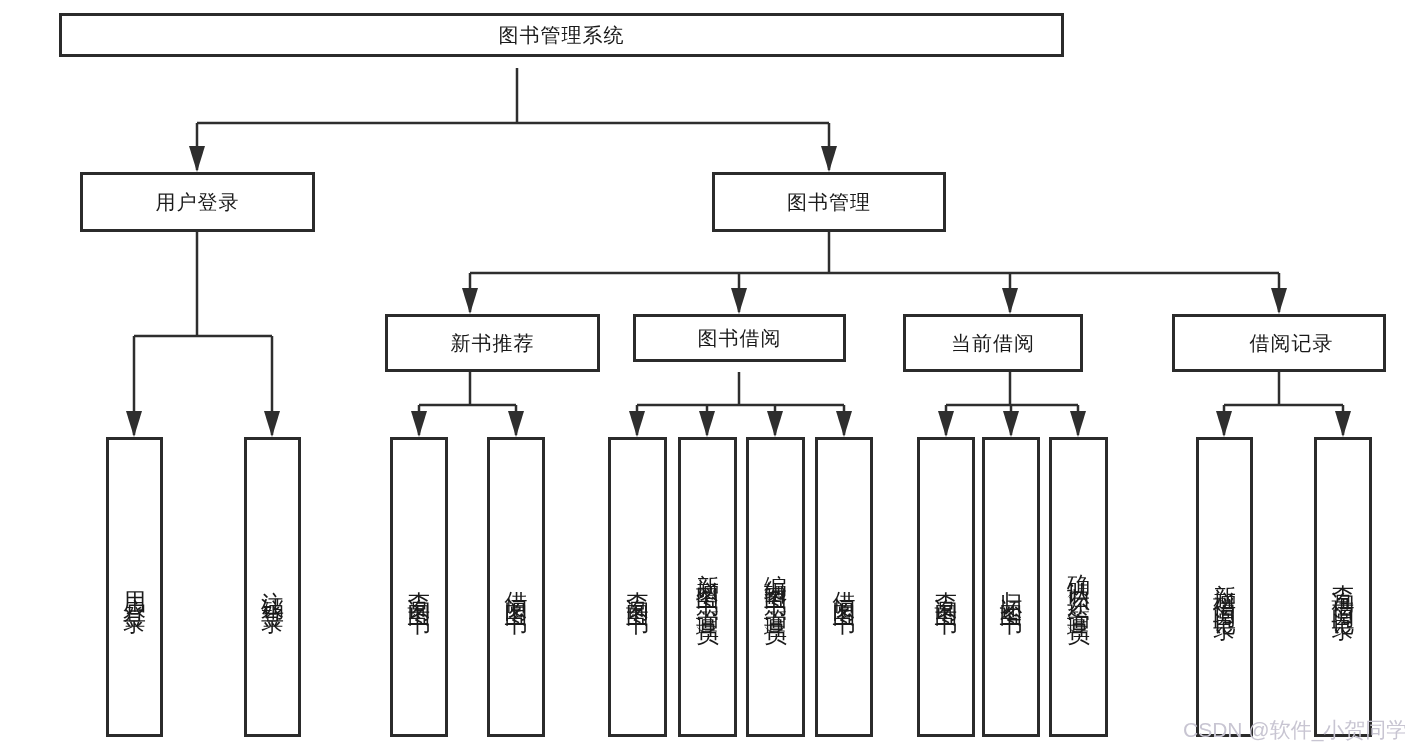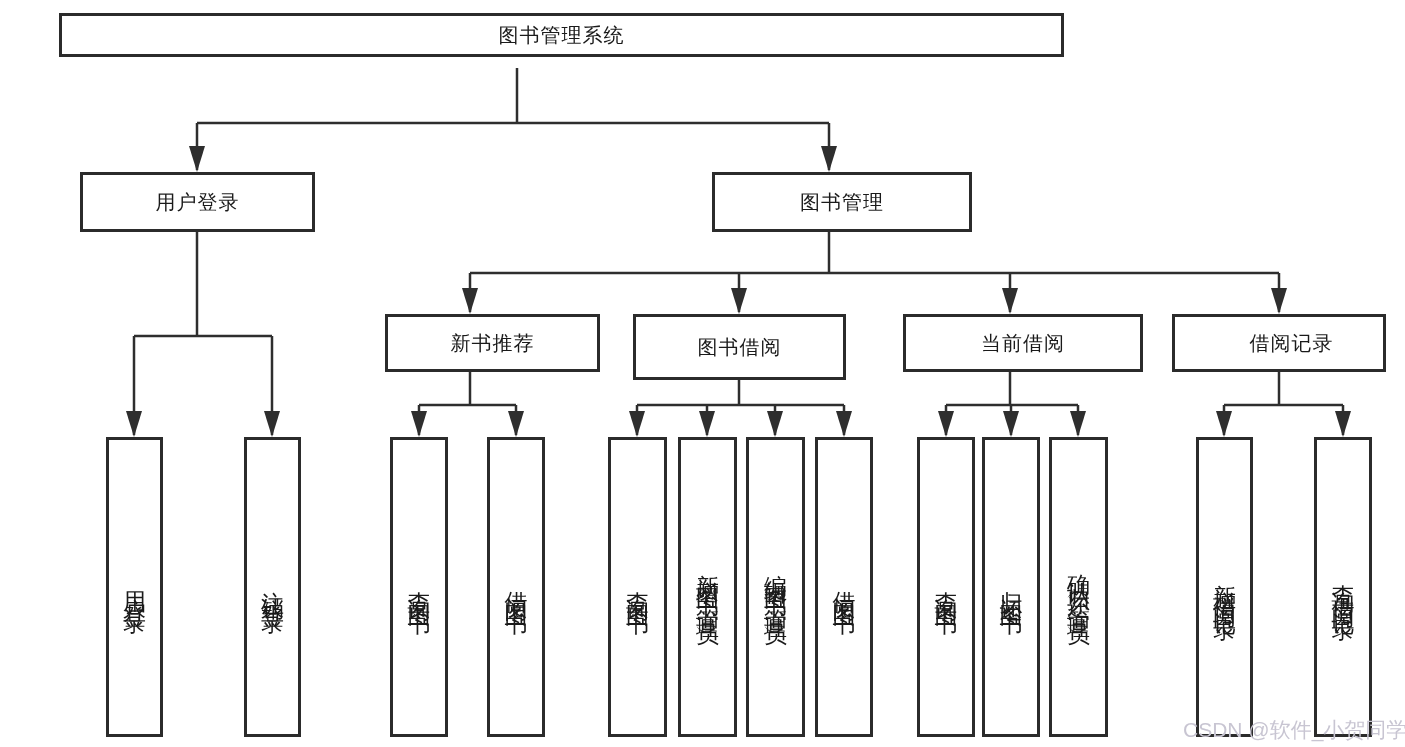--- a/index.html
+++ b/index.html
@@ -115,31 +115,31 @@
     </g>
   </svg>
 
   <div class="box hbox" style="left:19px; top:13px; width:1005px; height:44px;margin-left:40px;">
     <span>图书管理系统</span>
   </div>
 
   <div class="box hbox" style="left:80px; top:172px; width:235px; height:60px;">
     <span>用户登录</span>
   </div>
-  <div class="box hbox" style="left:712px; top:172px; width:260px; height:60px;">
+  <div class="box hbox" style="left:712px; top:172px; width:234px; height:60px;">
     <span>图书管理</span>
   </div>
 
   <div class="box hbox" style="left:385px; top:314px; width:215px; height:58px;">
     <span>新书推荐</span>
   </div>
-  <div class="box hbox" style="left:633px; top:314px; width:213px; height:66px;">
+  <div class="box hbox" style="left:633px; top:314px; width:213px; height:48px;">
     <span>图书借阅</span>
   </div>
-  <div class="box hbox" style="left:903px; top:314px; width:240px; height:58px;">
+  <div class="box hbox" style="left:903px; top:314px; width:180px; height:58px;">
     <span>当前借阅</span>
   </div>
   <div class="box hbox" style="left:1172px; top:314px; width:214px; height:58px;padding-left:25px;">
     <span>借阅记录</span>
   </div>
 
   <div class="box vbox" style="left:106px; top:437px; width:57px; height:300px;">
     <span class="vtext">用户登录</span>
   </div>
   <div class="box vbox" style="left:244px; top:437px; width:57px; height:300px;">

